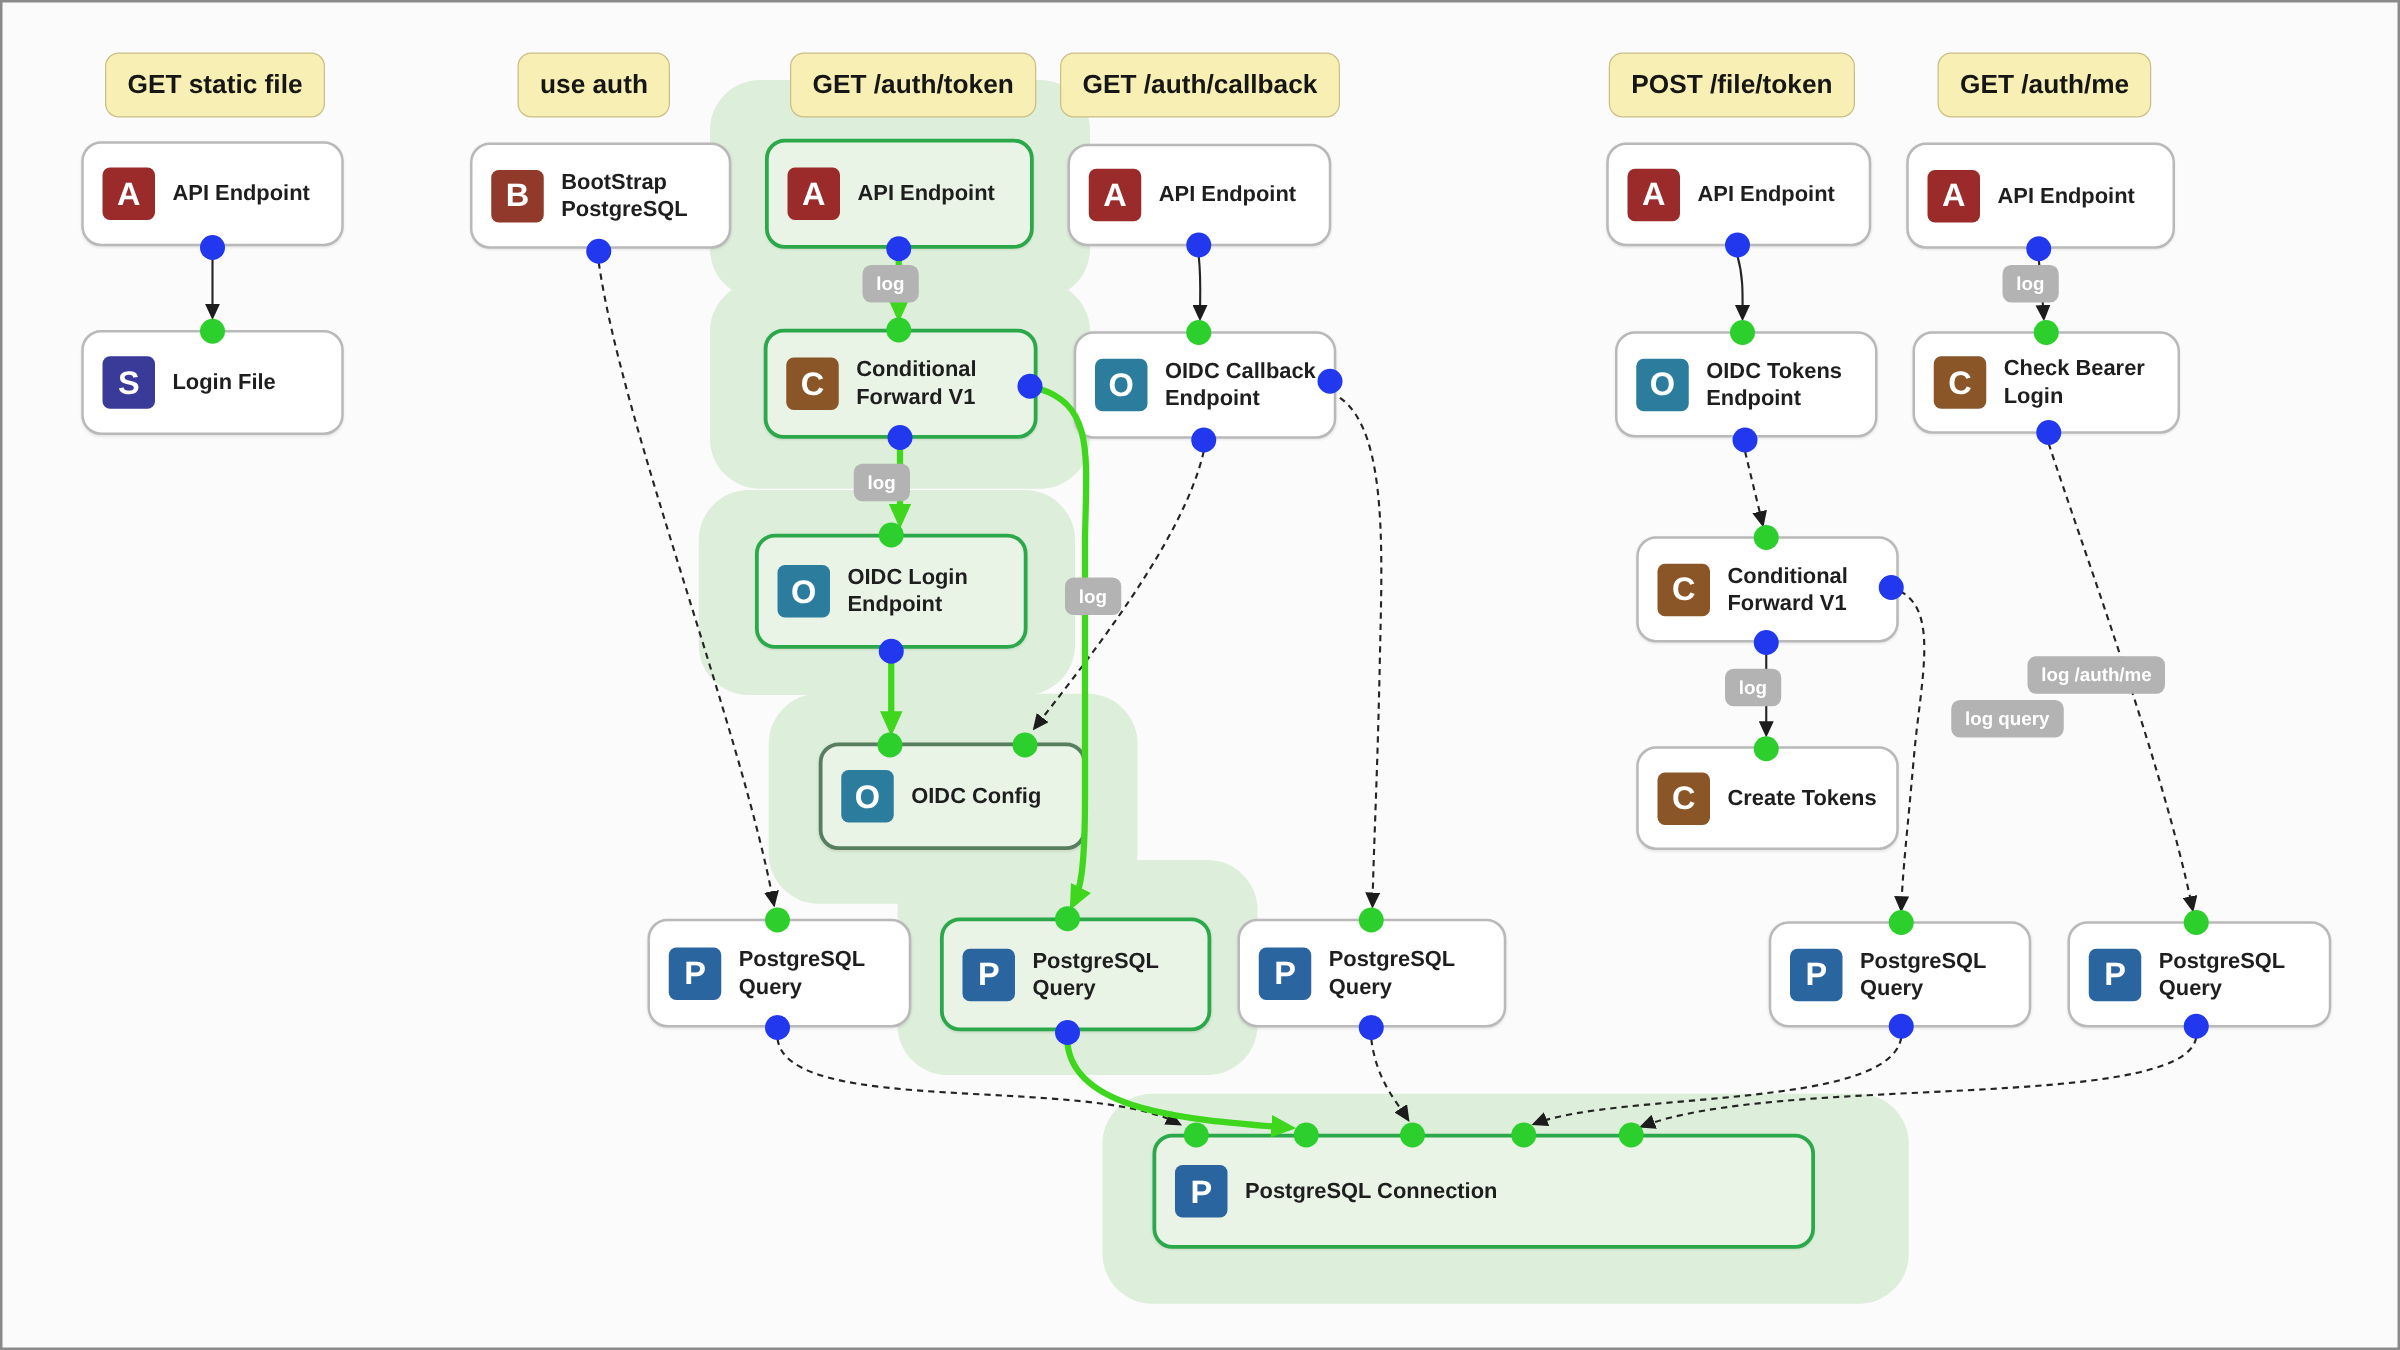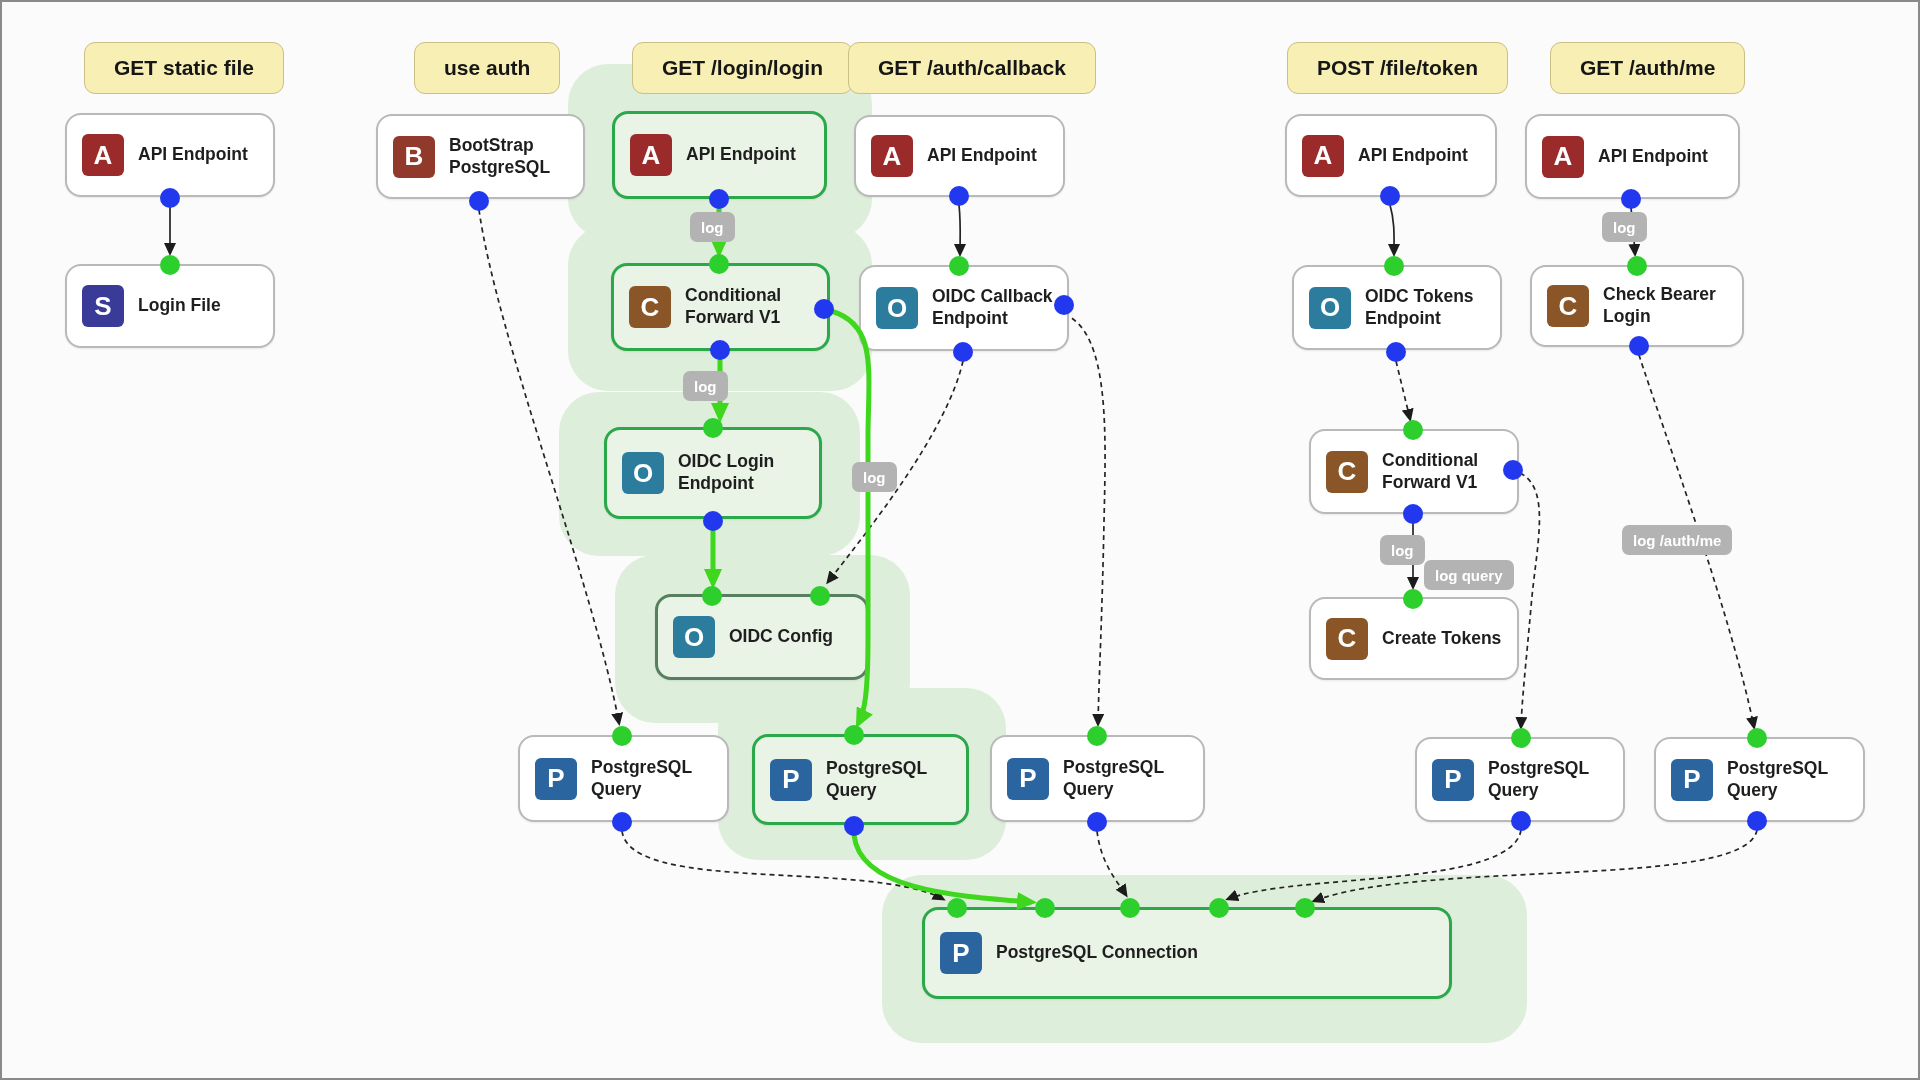--- a/index.html
+++ b/index.html
@@ -21,21 +21,21 @@
   .node.cfg{border-color:#577f5f;}
   .badge{
     width:42px;height:42px;border-radius:6px;flex:none;
     display:flex;align-items:center;justify-content:center;
     color:#fff;font-weight:700;font-size:26px;
   }
   .nlabel{font-size:17.5px;font-weight:600;color:#1e1e1e;line-height:1.25;width:130px;}
   .node.wide .nlabel{width:auto;text-align:center;}
   .rlabel{
     position:absolute;z-index:7;height:52px;display:flex;align-items:center;
-    padding:0 29px;background:#f8efb4;border:1.5px solid #cabf85;border-radius:11px;
+    padding:0 17px;background:#f8efb4;border:1.5px solid #cabf85;border-radius:11px;
     font-size:21px;font-weight:700;color:#161616;box-sizing:border-box;
   }
   .elabel{
     position:absolute;z-index:6;height:30px;display:flex;align-items:center;
     padding:0 11px;background:#b3b3b3;border-radius:7px;
     font-size:15px;font-weight:700;color:#ffffff;box-sizing:border-box;
   }
 </style>
 </head>
 <body>
@@ -215,24 +215,24 @@
       <circle cx="1128" cy="906" r="10"></circle>
       <circle cx="1217" cy="906" r="10"></circle>
       <circle cx="1303" cy="906" r="10"></circle>
     </g>
   </svg>
 
   <div class="elabel" style="left:688px;top:210px">log</div>
   <div class="elabel" style="left:681px;top:369px">log</div>
   <div class="elabel" style="left:850px;top:460px">log</div>
   <div class="elabel" style="left:1378px;top:533px">log</div>
-  <div class="elabel" style="left:1422px;top:558px">log query</div>
+  <div class="elabel" style="left:1559px;top:558px">log query</div>
   <div class="elabel" style="left:1600px;top:210px">log</div>
   <div class="elabel" style="left:1620px;top:523px">log /auth/me</div>
 
   <div class="rlabel" style="left:82px;top:40px">GET static file</div>
   <div class="rlabel" style="left:412px;top:40px">use auth</div>
-  <div class="rlabel" style="left:630px;top:40px">GET /login/login</div>
+  <div class="rlabel" style="left:630px;top:40px">GET /auth/token</div>
   <div class="rlabel" style="left:846px;top:40px">GET /auth/callback</div>
   <div class="rlabel" style="left:1285px;top:40px">POST /file/token</div>
   <div class="rlabel" style="left:1548px;top:40px">GET /auth/me</div>
 
 </div>
 
 </body></html>

